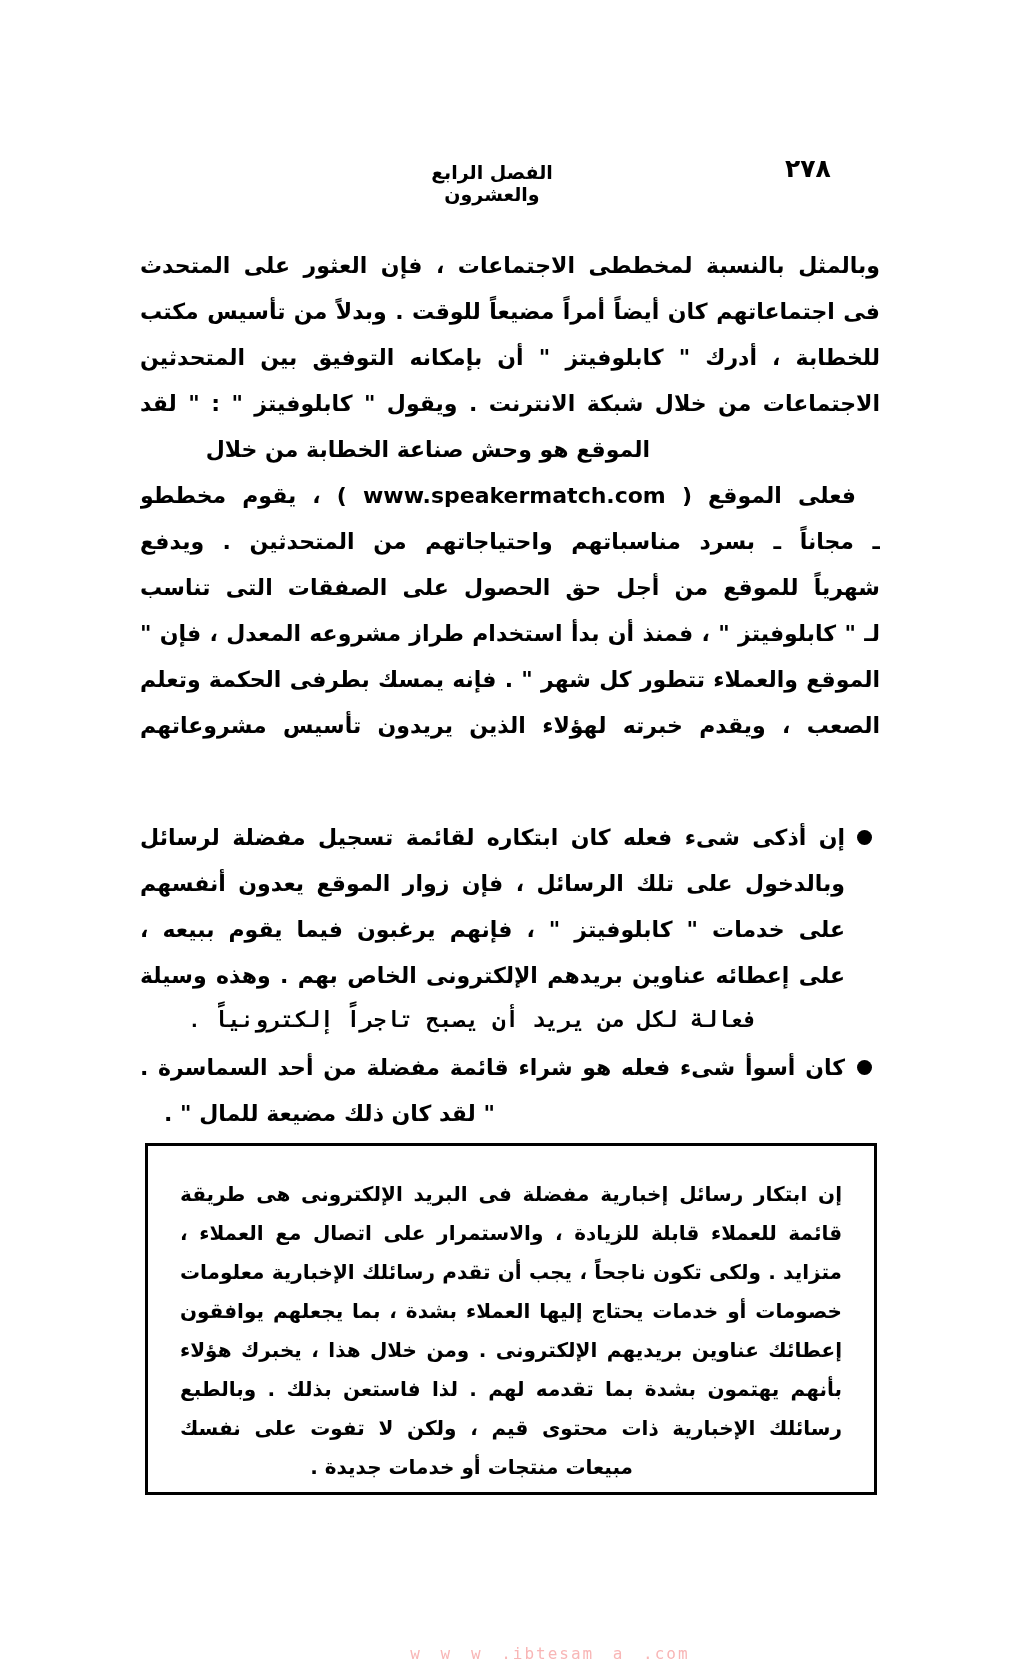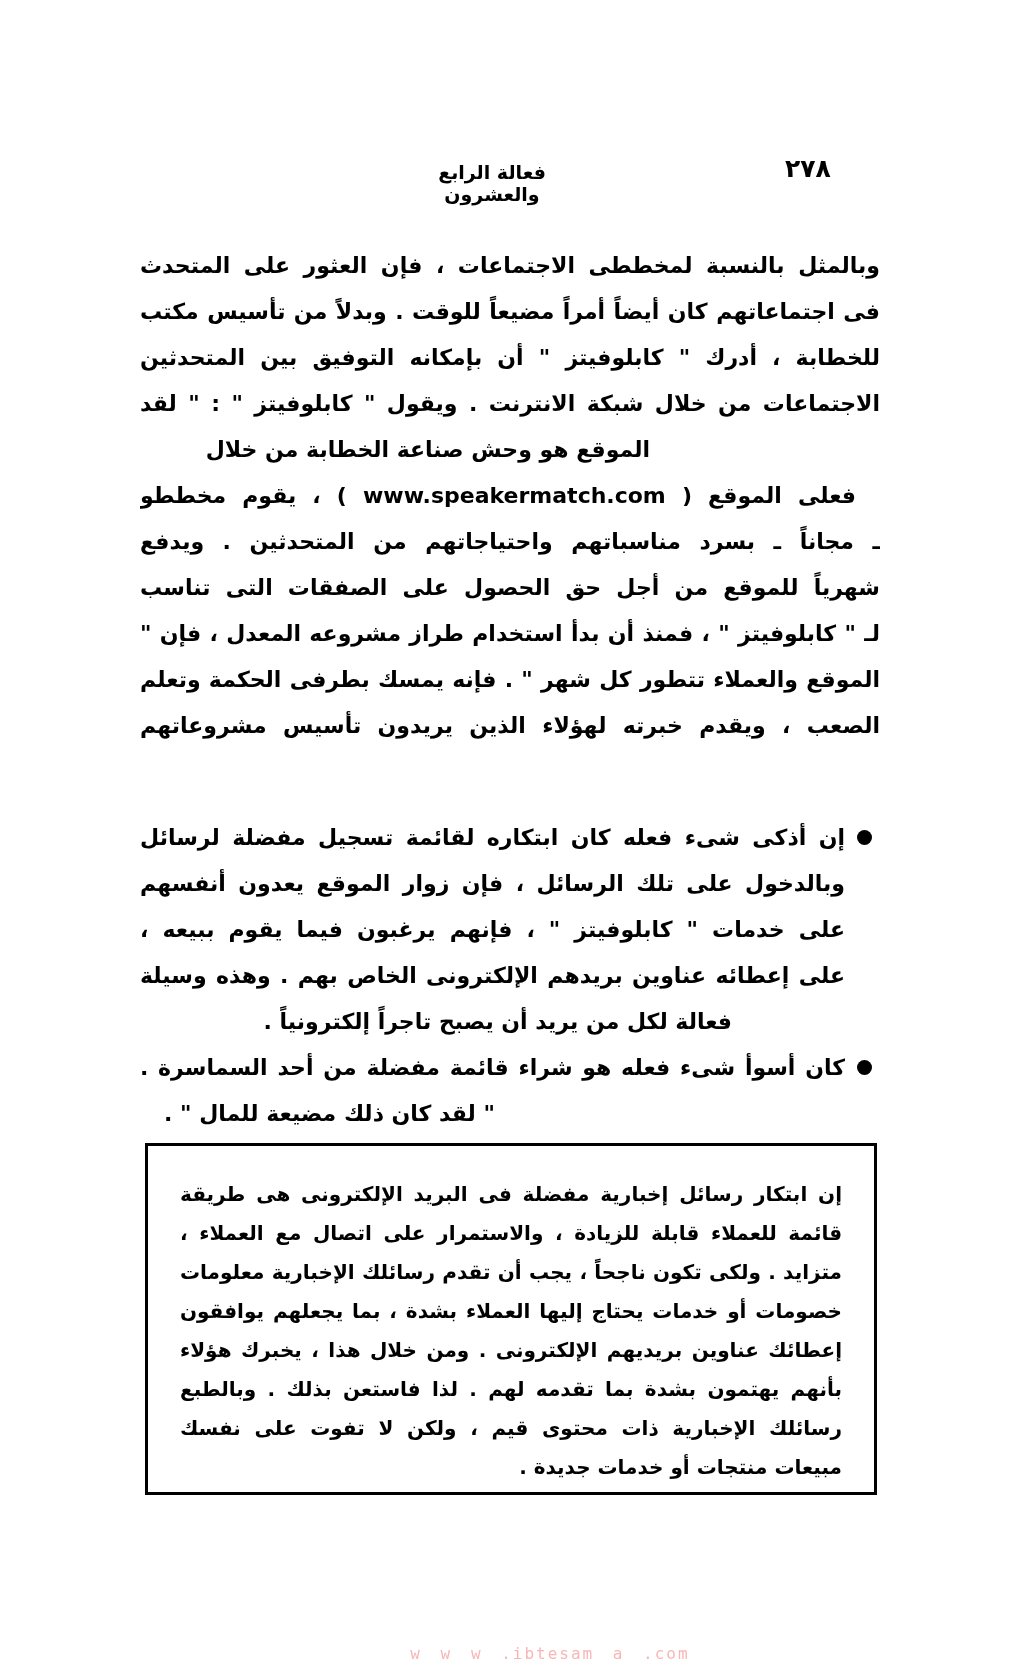--- a/index.html
+++ b/index.html
@@ -15,23 +15,23 @@
 
   
   .flow{position:absolute;left:140px;width:740px;direction:rtl;}
   #main-text{top:243px;}
   .l{height:46px;line-height:46px;overflow:hidden;font-size:22px;font-weight:700;
      text-align:justify;text-align-last:justify;white-space:normal;}
   .l.e{text-align:right;text-align-last:right;}
   .ind-p{padding-right:24px;}          
   .ind-a{margin-right:230px;}          
   .ind-b{margin-right:323px;}
-  .ind-c{margin-right:113px;}
+  .ind-c{margin-right:88px;font-family:Liberation Mono, monospace;}
   .ind-d{margin-right:350px;}
-  .ind-e{}
+  .ind-e{margin-right:209px;}
 
   
   #bullet-list{top:815px;left:140px;width:705px;position:absolute;direction:rtl;}
   .bullet-item{position:relative;}
   .bullet-marker{position:absolute;right:-27px;top:15px;width:15px;height:15px;
      border-radius:50%;background:#000;}
 
   
   .quote-box{position:absolute;top:1143px;left:145px;width:732px;height:352px;
      box-sizing:border-box;border:3px solid #000;padding:29px 32px 0 32px;direction:rtl;}
@@ -40,21 +40,21 @@
   
   .watermark{position:absolute;top:1644px;left:0;width:100%;text-align:center;
      font-family:"DejaVu Sans Mono",monospace;font-size:16px;letter-spacing:2px;
      word-spacing:7px;color:#f8b6b6;margin-left:40px;}
 </style>
 </head>
 <body>
 
 <div class="page">
 
-  <div class="chapter-title">فعالة الرابع والعشرون</div>
+  <div class="chapter-title">الفصل الرابع والعشرون</div>
   <div class="page-number">٢٧٨</div>
 
   <div class="flow" id="main-text">
     <div class="l">وبالمثل بالنسبة لمخططى الاجتماعات ، فإن العثور على المتحدث المناسب لهم</div>
     <div class="l">فى اجتماعاتهم كان أيضاً أمراً مضيعاً للوقت . وبدلاً من تأسيس مكتب فعلى</div>
     <div class="l">للخطابة ، أدرك " كابلوفيتز " أن بإمكانه التوفيق بين المتحدثين ومخططى</div>
     <div class="l">الاجتماعات من خلال شبكة الانترنت . ويقول " كابلوفيتز " : " لقد أصبح</div>
     <div class="l e ind-a">الموقع هو وحش صناعة الخطابة من خلال الإنترنت " .</div>
 
     <div class="l ind-p">فعلى الموقع ( www.speakermatch.com ) ، يقوم مخططو الاجتماعات</div>

